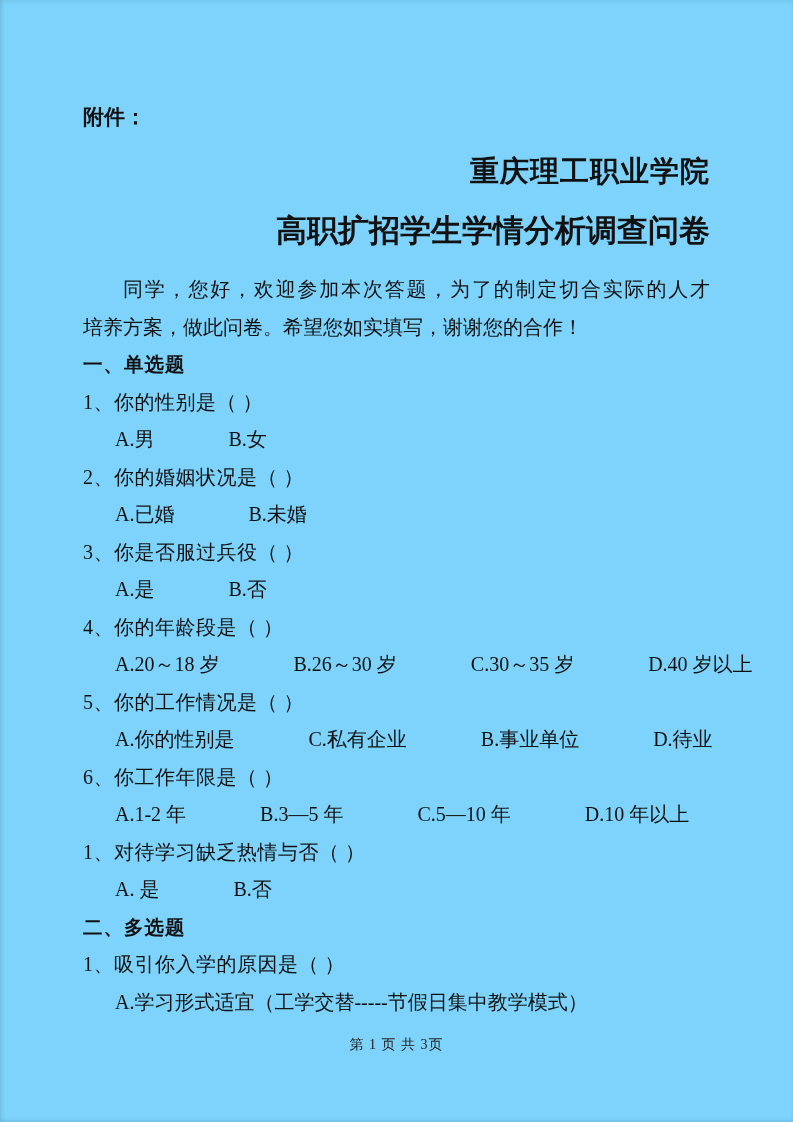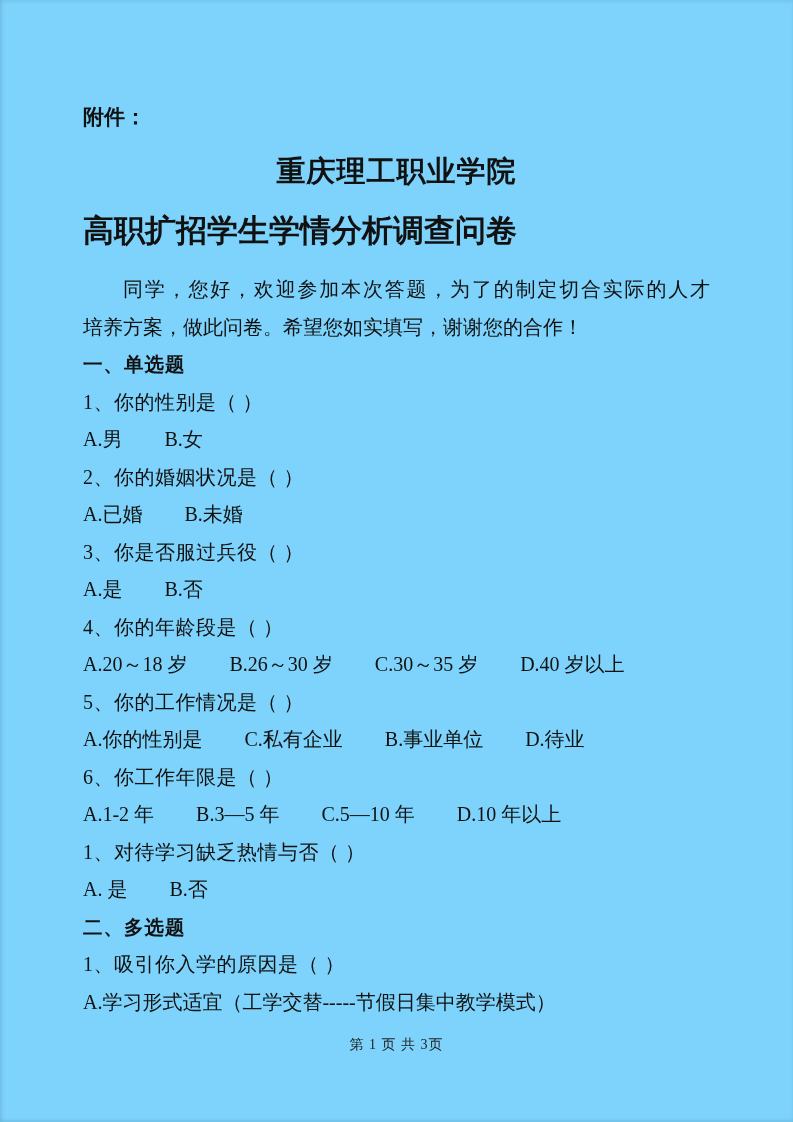--- a/index.html
+++ b/index.html
@@ -24,29 +24,29 @@
   }
   .attachment {
     margin-top: 104px;
     font-size: 21px;
     line-height: 26px;
     font-weight: bold;
     font-family: "Liberation Serif", "DejaVu Serif", serif;
   }
   .title1 {
     margin: 22px 0 0 0;
-    text-align: center;
+    text-align: right;
     font-size: 29px;
     line-height: 38px;
     font-weight: bold;
     letter-spacing: 1px;
   }
   .title2 {
     margin: 21px 0 0 0;
-    text-align: left;
+    text-align: right;
     font-size: 31px;
     line-height: 40px;
     font-weight: bold;
   }
   .intro {
     margin-top: 20px;
     font-size: 20px;
     line-height: 37.5px;
   }
   .intro-line1 {
@@ -74,20 +74,21 @@
     white-space: pre;
   }
   .opt-row {
     display: flex;
     gap: 42px;
     line-height: 37.5px;
     white-space: pre;
   }
   .opt {
     white-space: pre;
+    margin-left: 32px;
   }
   .footer {
     position: absolute;
     top: 1035px;
     left: 0;
     width: 100%;
     text-align: center;
     font-size: 14px;
     line-height: 20px;
     letter-spacing: 1px;

